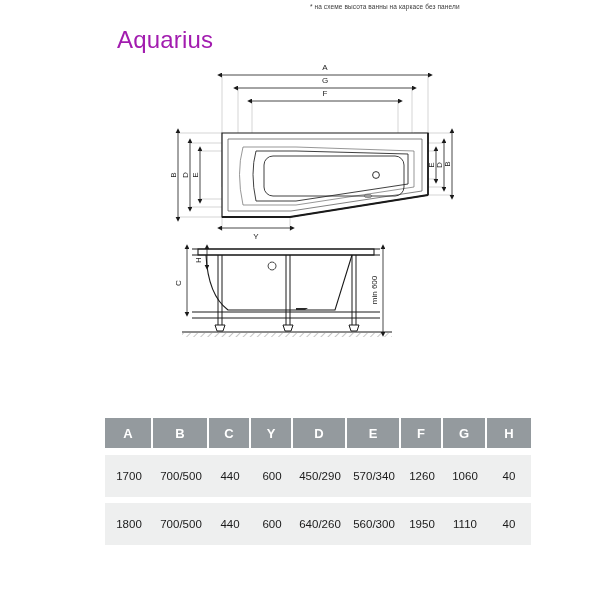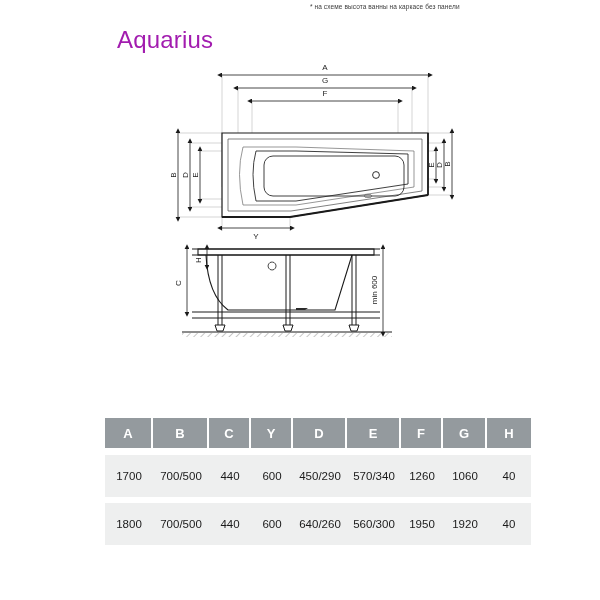--- a/index.html
+++ b/index.html
@@ -306,18 +306,18 @@
           <td colspan="9"></td>
         </tr>
       <tr>
         <td class="data-cell">1800</td>
         <td class="data-cell">700/500</td>
         <td class="data-cell">440</td>
         <td class="data-cell">600</td>
         <td class="data-cell">640/260</td>
         <td class="data-cell">560/300</td>
         <td class="data-cell">1950</td>
-        <td class="data-cell">1920</td>
+        <td class="data-cell">1110</td>
         <td class="data-cell">40</td>
       </tr>
     </tbody>
   </table>
 </div>
 
 </body></html>

